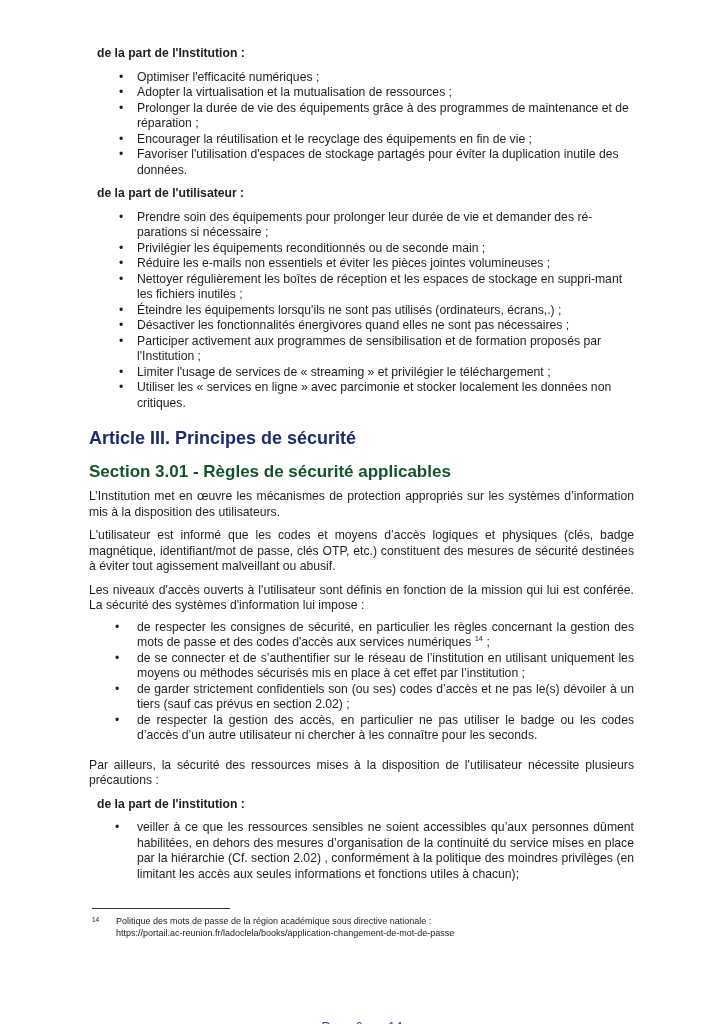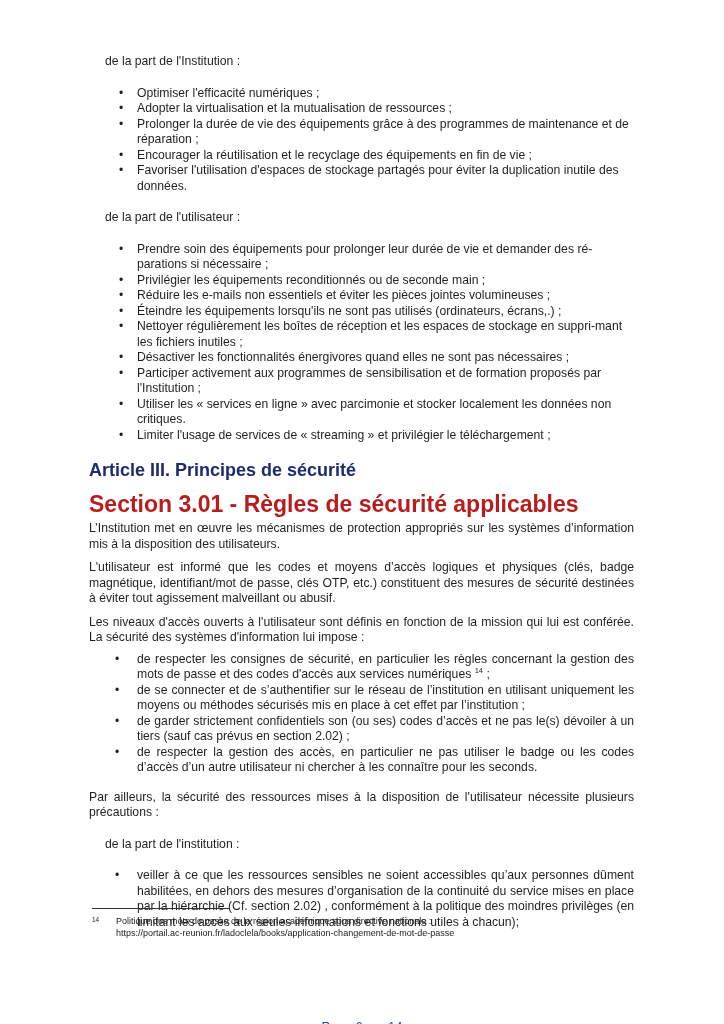--- a/index.html
+++ b/index.html
@@ -1,24 +1,24 @@
 <!DOCTYPE html>
 <html><head>
 <meta charset="utf-8">
 <style>
   html, body { margin: 0; padding: 0; background: #ffffff; }
   body { width: 724px; height: 1024px; position: relative; overflow: hidden;
          font-family: "Liberation Sans", "DejaVu Sans", sans-serif; color: #1f1f1f; }
   .page { position: absolute; left: 89px; top: 38px; width: 545px; font-size: 12.2px; line-height: 15.5px; }
-  .label { font-weight: normal; margin: 16px; }
+  .label { font-weight: bold; margin: 8px; }
   ul.bul { margin: 0; padding: 0 0 0 48px; list-style: none; }
   ul.bul li { position: relative; margin: 0; }
   ul.bul li::before { content: "\2022"; position: absolute; left: -18px; top: 0; }
   .art-title { color: #1d2a6e; font-weight: bold; font-size: 18px; line-height: 26px; margin: 14px 0 8px 0; }
-  .sec-title { color: #b91c1c; font-weight: bold; font-size: 23px; line-height: 22px; margin: 10px 0 6px 0; }
+  .sec-title { color: #14532d; font-weight: bold; font-size: 17px; line-height: 22px; margin: 10px 0 6px 0; }
   p.body { margin: 0 0 8px 0; text-align: justify; }
   ul.bul2 { margin: 6px 0 14px 0; padding: 0 0 0 48px; list-style: none; text-align: justify; }
   ul.bul2 li { position: relative; margin: 0; }
   ul.bul2 li::before { content: "\2022"; position: absolute; left: -22px; top: 0; }
   sup { font-size: 7.5px; line-height: 0; }
   .fn-sep { position: absolute; left: 92px; top: 908px; width: 138px; height: 0; border-top: 1px solid #333; }
   .footnote { position: absolute; left: 92px; top: 915px; width: 520px; font-size: 9px; line-height: 12px; color: #222; }
   .fn-num { position: absolute; left: 0; top: -1px; font-size: 6.5px; }
   .fn-text { padding-left: 24px; }
   .footer { position: absolute; left: 0; width: 724px; top: 975px; text-align: center; color: #2c4a9a; font-size: 13px; margin-top: 44px; }
@@ -34,26 +34,26 @@
     <li>Prolonger la durée de vie des équipements grâce à des programmes de maintenance et de réparation ;</li>
     <li>Encourager la réutilisation et le recyclage des équipements en fin de vie ;</li>
     <li>Favoriser l'utilisation d'espaces de stockage partagés pour éviter la duplication inutile des données.</li>
   </ul>
 
   <p class="label">de la part de l'utilisateur :</p>
   <ul class="bul">
     <li>Prendre soin des équipements pour prolonger leur durée de vie et demander des ré-parations si nécessaire ;</li>
     <li>Privilégier les équipements reconditionnés ou de seconde main ;</li>
     <li>Réduire les e-mails non essentiels et éviter les pièces jointes volumineuses ;</li>
+    <li>Nettoyer régulièrement les boîtes de réception et les espaces de stockage en suppri-mant les fichiers inutiles ;</li>
     <li>Éteindre les équipements lorsqu'ils ne sont pas utilisés (ordinateurs, écrans,.) ;</li>
-    <li>Nettoyer régulièrement les boîtes de réception et les espaces de stockage en suppri-mant les fichiers inutiles ;</li>
     <li>Désactiver les fonctionnalités énergivores quand elles ne sont pas nécessaires ;</li>
     <li>Participer activement aux programmes de sensibilisation et de formation proposés par l'Institution ;</li>
+    <li>Limiter l'usage de services de « streaming » et privilégier le téléchargement ;</li>
     <li>Utiliser les « services en ligne » avec parcimonie et stocker localement les données non critiques.</li>
-    <li>Limiter l'usage de services de « streaming » et privilégier le téléchargement ;</li>
   </ul>
 
   <h1 class="art-title">Article III. Principes de sécurité</h1>
   <h2 class="sec-title">Section 3.01 - Règles de sécurité applicables</h2>
 
   <p class="body">L’Institution met en œuvre les mécanismes de protection appropriés sur les systèmes d’information mis à la disposition des utilisateurs.</p>
   <p class="body">L'utilisateur est informé que les codes et moyens d’accès logiques et physiques (clés, badge magnétique, identifiant/mot de passe, clés OTP, etc.) constituent des mesures de sécurité destinées à éviter tout agissement malveillant ou abusif.</p>
   <p class="body" style="margin-bottom:0">Les niveaux d'accès ouverts à l'utilisateur sont définis en fonction de la mission qui lui est conférée. La sécurité des systèmes d'information lui impose :</p>
 
   <ul class="bul2">

